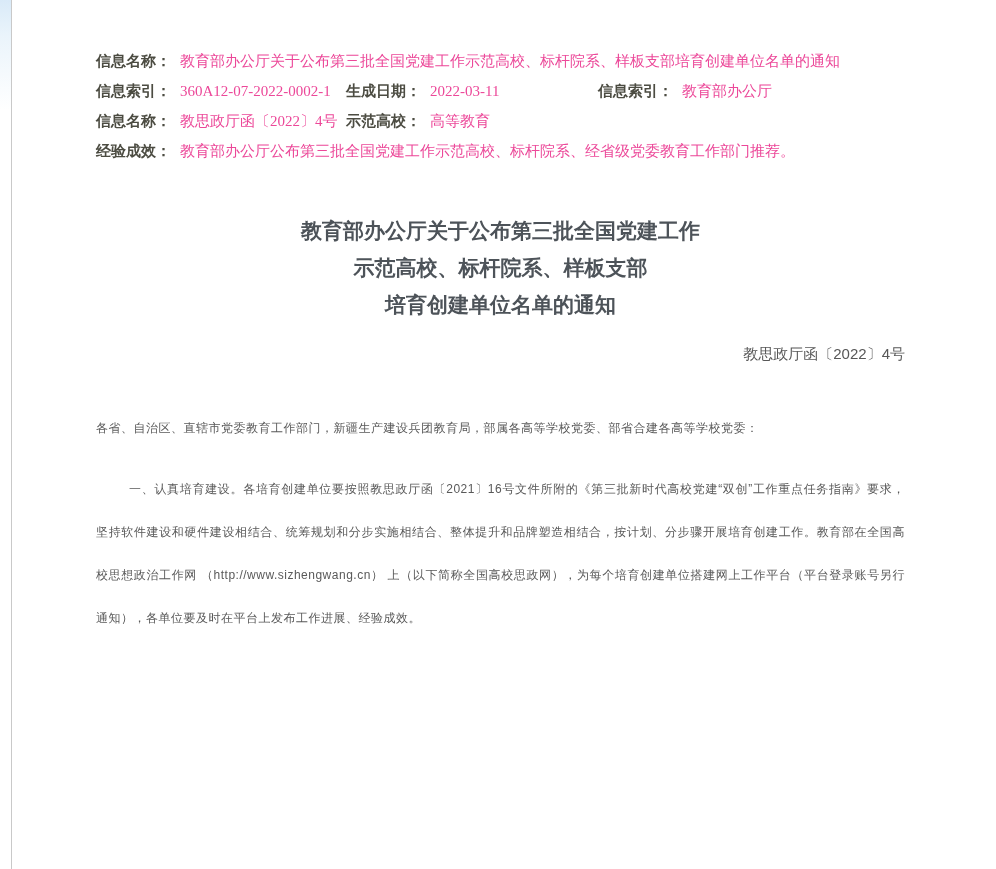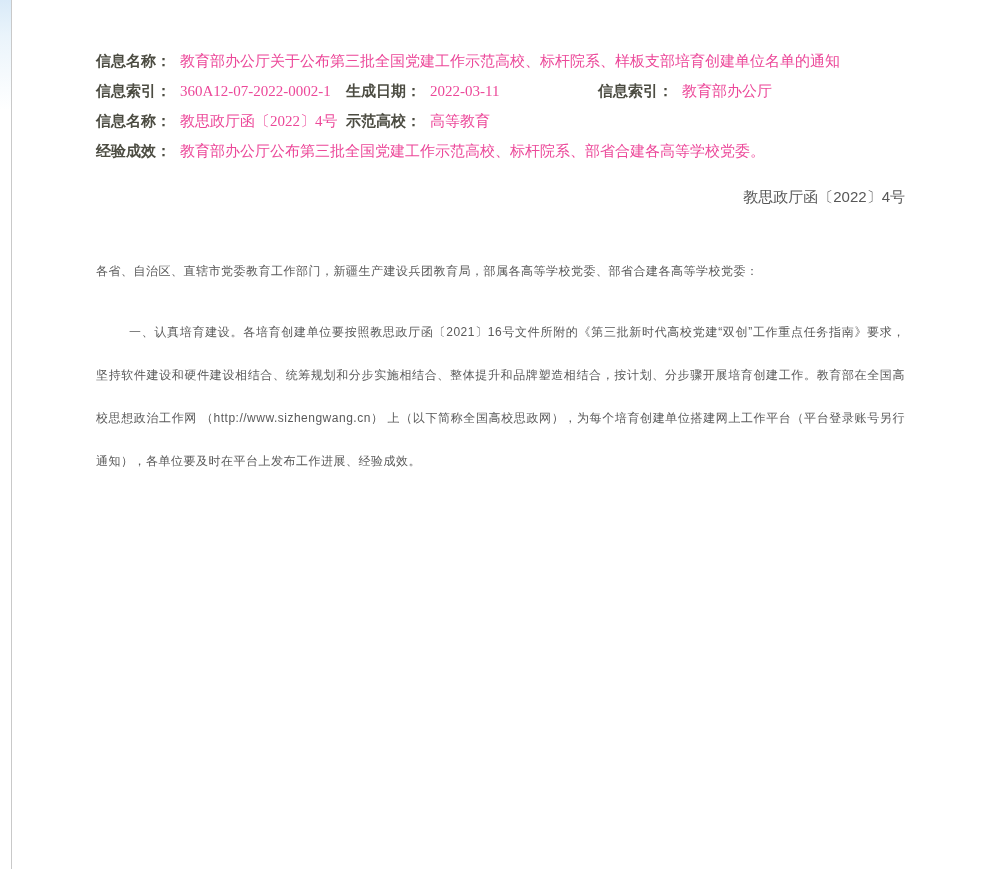--- a/index.html
+++ b/index.html
@@ -95,24 +95,29 @@
           <span class="meta-label">信息名称：</span>
           <span class="meta-value num">教思政厅函〔2022〕4号</span>
         </span>
         <span class="seg">
           <span class="meta-label">示范高校：</span>
           <span class="meta-value">高等教育</span>
         </span>
       </div>
       <div class="meta-row">
         <span class="meta-label">经验成效：</span>
-        <span class="meta-value wrapval">教育部办公厅公布第三批全国党建工作示范高校、标杆院系、部省合建各高等学校党委。</span>
+        <span class="meta-value wrapval">教育部办公厅公布第三批全国党建工作示范高校、标杆院系、经省级党委教育工作部门推荐。</span>
       </div>
     </div>
 
+    <div class="title">
+      <div>教育部办公厅关于公布第三批全国党建工作</div>
+      <div>示范高校、标杆院系、样板支部</div>
+      <div>培育创建单位名单的通知</div>
+    </div>
 
     <div class="doc-no">教思政厅函〔2022〕4号</div>
 
     <div class="body-text">
       <div class="para">各省、自治区、直辖市党委教育工作部门，新疆生产建设兵团教育局，部属各高等学校党委、部省合建各高等学校党委：</div>
       <div class="para indent">一、认真培育建设。各培育创建单位要按照教思政厅函〔2021〕16号文件所附的《第三批新时代高校党建“双创”工作重点任务指南》要求，坚持软件建设和硬件建设相结合、统筹规划和分步实施相结合、整体提升和品牌塑造相结合，按计划、分步骤开展培育创建工作。教育部在全国高校思想政治工作网 （http://www.sizhengwang.cn） 上（以下简称全国高校思政网），为每个培育创建单位搭建网上工作平台（平台登录账号另行通知），各单位要及时在平台上发布工作进展、经验成效。</div>
     </div>
 
   </div>
 </div>

